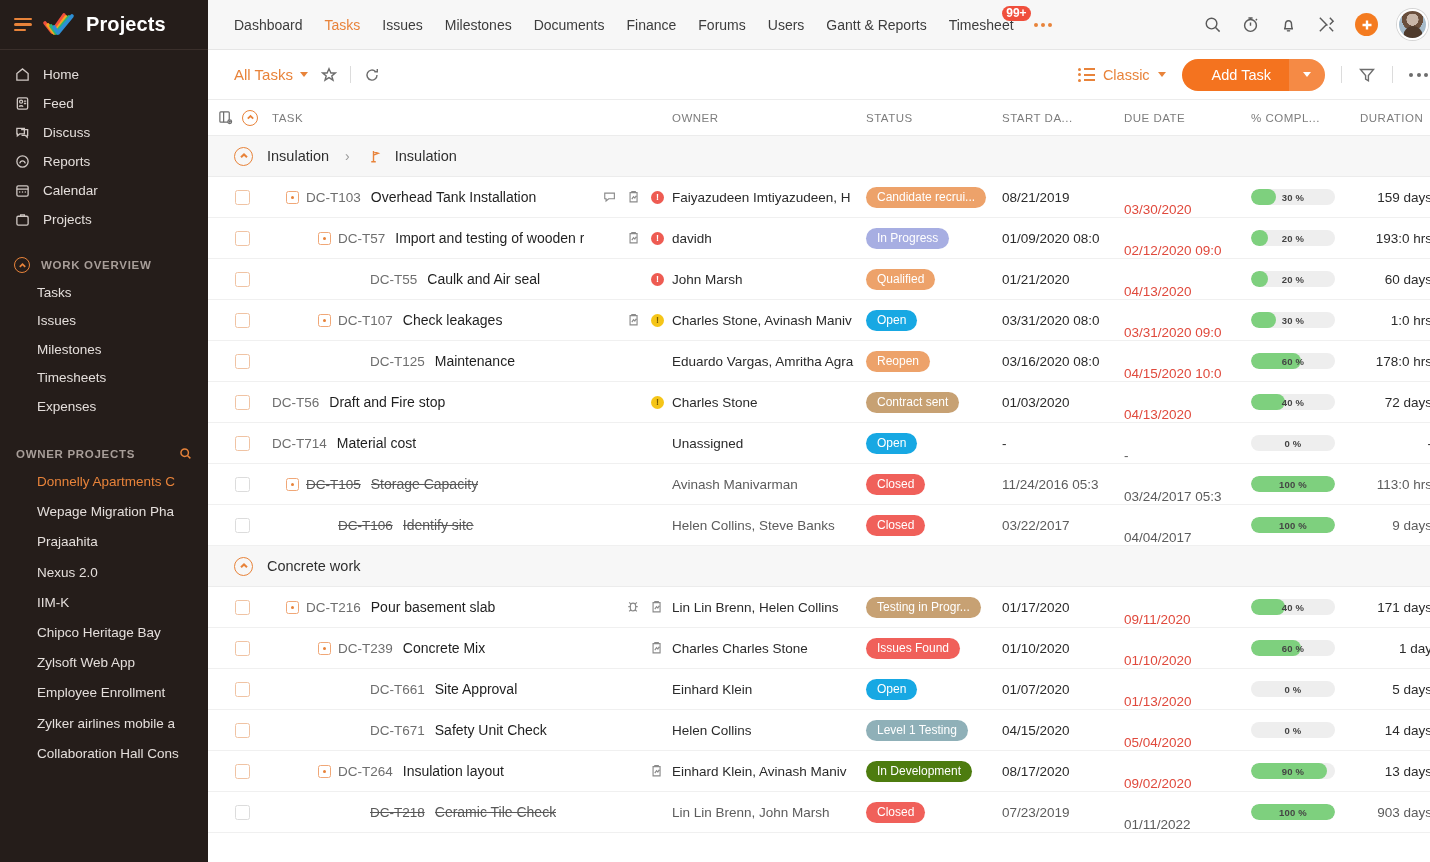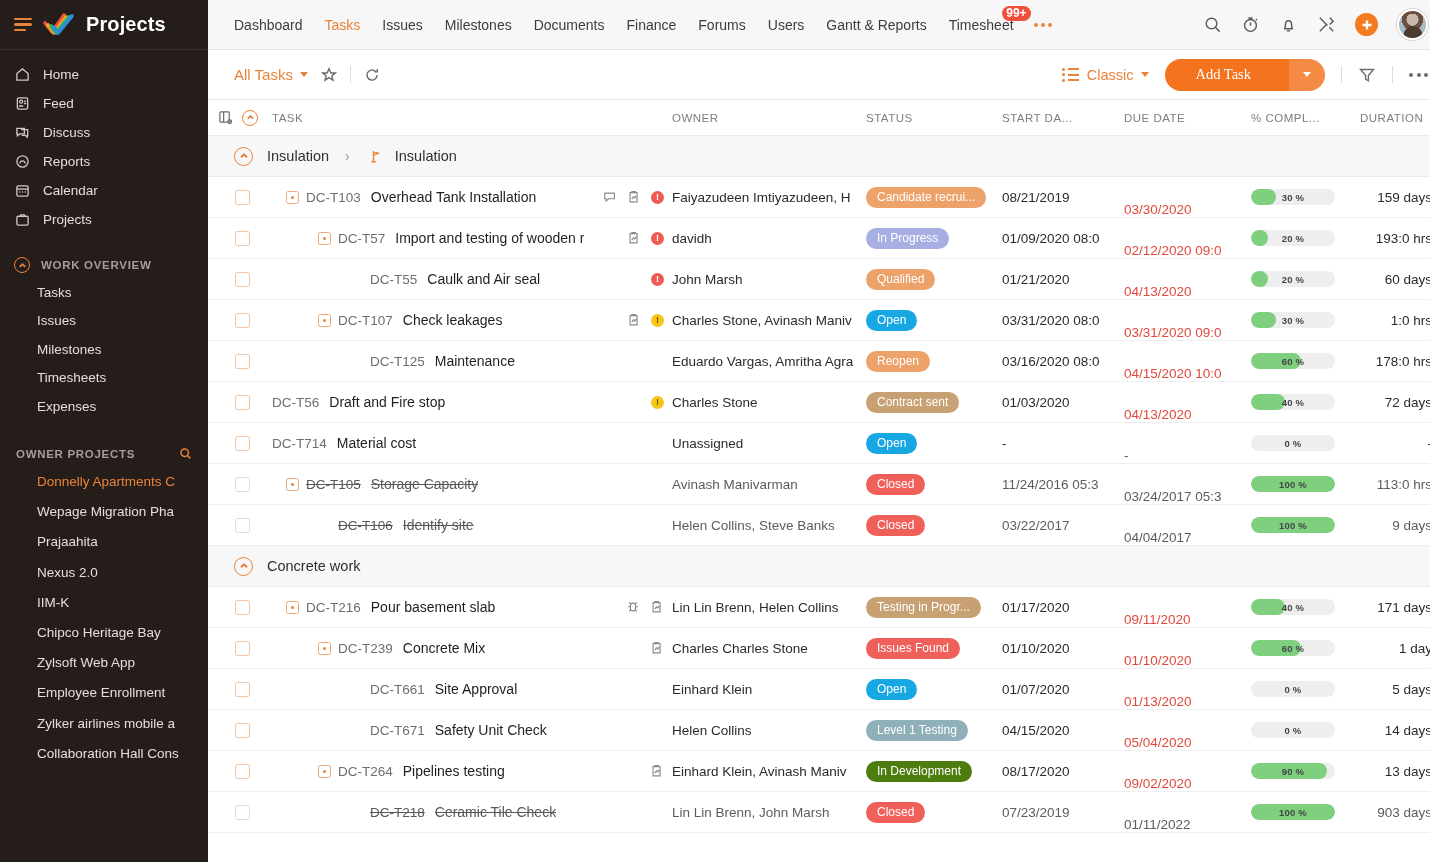--- a/index.html
+++ b/index.html
@@ -123,21 +123,21 @@
   .classic { display: flex; align-items: center; gap: 8px; font-size: 14.5px; color: #e8833a; cursor: pointer; }
   .classic .listico { display: flex; flex-direction: column; gap: 2.5px; }
   .classic .listico span { display: flex; align-items: center; gap: 3px; }
   .classic .listico b { width: 3px; height: 3px; background: #e8833a; display: block; border-radius: 50%; }
   .classic .listico u { width: 11px; height: 2px; background: #e8833a; display: block; text-decoration: none; }
   .addtask {
     display: flex; align-items: stretch; height: 32px; border-radius: 17px; overflow: hidden; cursor: pointer;
   }
   .addtask .lab {
     background: #f4731f; color: #fff; font-size: 14.5px; font-weight: 500;
-    display: flex; align-items: center; padding: 0 38px 0 30px; font-family: Liberation Serif, serif;
+    display: flex; align-items: center; padding: 0 18px 0 30px;
   }
   .addtask .arw {
     background: #f58a45; width: 36px; display: flex; align-items: center; justify-content: center;
   }
   .addtask .arw .caret { border-top-color: #fff; }
   .funnel { cursor: pointer; display: flex; }
   .funnel svg { width: 18px; height: 18px; stroke: #6d6d6d; fill: none; stroke-width: 1.4; }
   .more-dots { display: flex; gap: 3.5px; cursor: pointer; }
   .more-dots i { width: 4px; height: 4px; border-radius: 50%; background: #6d6d6d; display: block; }
 
@@ -822,21 +822,21 @@
         </div>
         <div class="trow">
           <div class="cell-check">
             <span class="cb"></span>
           </div>
           <div class="cell-task" style="padding-left: 46px;">
             <span class="expand">
               <i></i>
             </span>
             <span class="tid">DC-T264</span>
-            <span class="tname">Pipelines testing</span>
+            <span class="tname">Insulation layout</span>
             <span class="row-icons">
               <svg viewBox="0 0 16 16">
                 <path d="M3.5 3h8v10.5h-8ZM5.5 3V1.8h4V3M5.5 10.5 7.5 7.5 9 9.2l1.5-2.6"></path>
               </svg>
             </span>
           </div>
           <div class="cell-owner">Einhard Klein, Avinash Maniv</div>
           <div class="cell-status"><span class="pill" style="background: #4d7c0f;">In Development</span></div>
           <div class="cell-start">08/17/2020</div>
           <div class="cell-due">09/02/2020</div>

